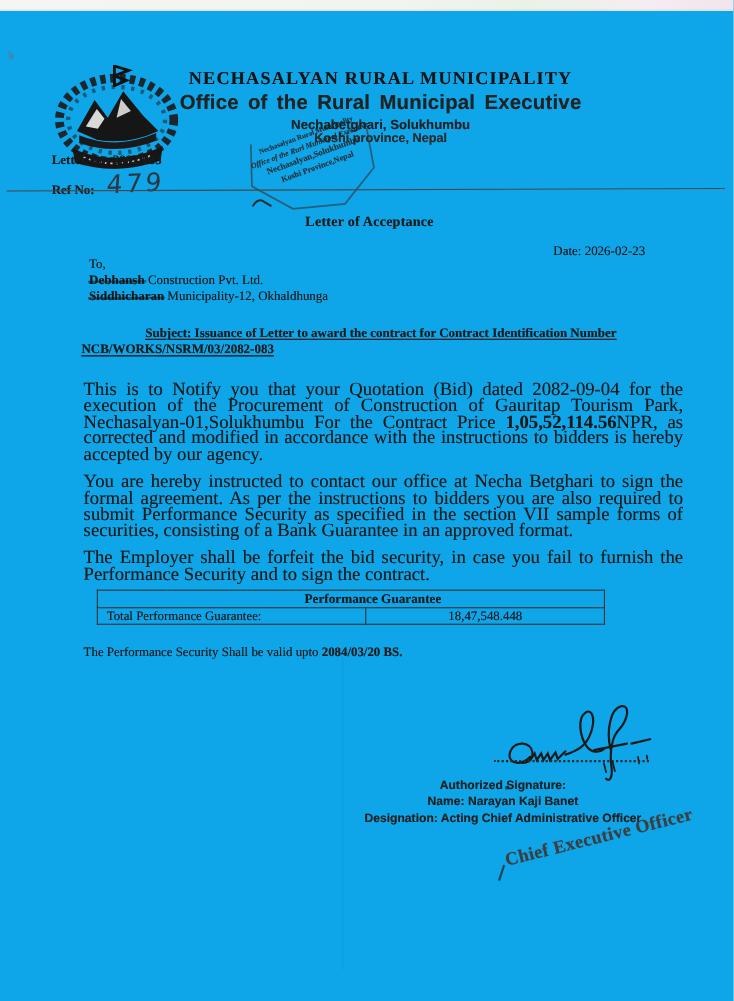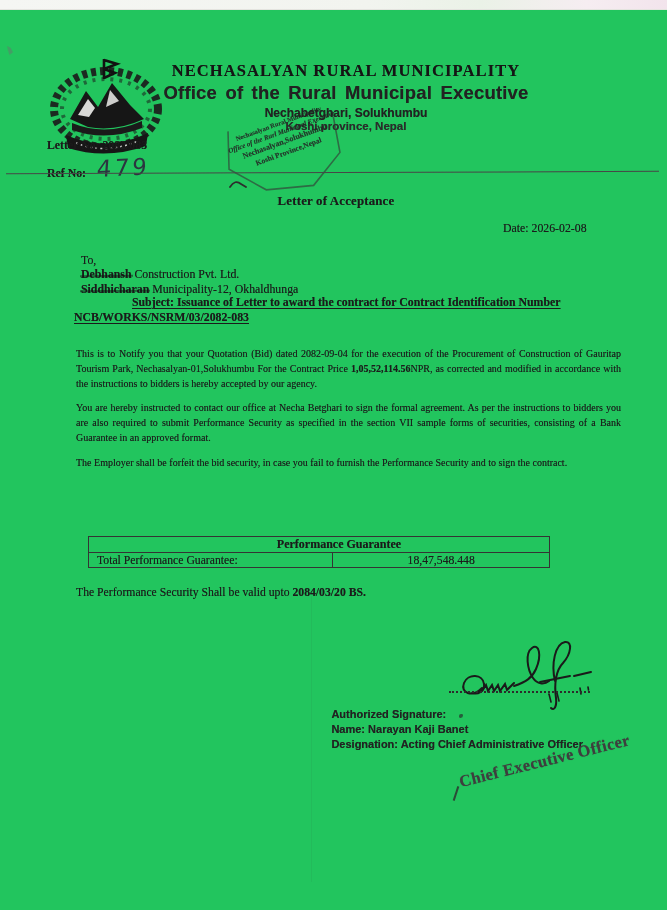--- a/index.html
+++ b/index.html
@@ -1,18 +1,18 @@
 <!DOCTYPE html>
 <html><head>
 <meta charset="utf-8">
 <style>
   html,body{margin:0;padding:0;background:#e8e8e6;}
   .page{
     position:relative;width:667px;height:910px;margin:0 auto;
-    background:#22c55e;overflow:hidden;
+    background:#0ea5e9;overflow:hidden;
     font-family:"Liberation Serif",serif;color:#1b1b1b;
     text-shadow:0 0 .5px rgba(25,25,25,.55);
   }
   
   .scan-band{position:absolute;top:0;left:0;right:0;height:9px;
     background:linear-gradient(90deg,#f5f6f3 0%,#f2f4ef 55%,#eaf2e7 72%,#f6edf1 88%,#f2e4ec 100%);
     border-bottom:1px solid #e4e4df;}
   .speck1{position:absolute;left:7px;top:46px;width:6px;height:9px;
     background:rgba(110,110,110,.45);clip-path:polygon(0 0,60% 20%,100% 70%,40% 100%,20% 55%);}
   .crease{position:absolute;left:311px;top:596px;width:1px;height:286px;background:rgba(60,60,60,.07);}
@@ -40,42 +40,42 @@
   .stamp .sb{position:absolute;left:0;top:0;}
   .stamp-lines{position:relative;padding-top:14px;line-height:1.35;}
   .st0{font-size:6.5px;font-weight:600;}
   .st1{font-size:7px;font-weight:bold;font-style:italic;}
   .st2{font-size:8px;font-weight:bold;}
   .st3{font-size:7.5px;font-weight:bold;}
   
   .title{position:absolute;left:0;top:194px;width:672px;text-align:center;
     font-size:12.8px;font-weight:bold;letter-spacing:.2px;}
   .date-line{position:absolute;left:503px;top:221px;font-size:11.8px;}
-  .recipient{position:absolute;left:81px;top:253px;font-size:11.8px;line-height:14.4px;}
+  .recipient{position:absolute;left:81px;top:233px;font-size:11.8px;line-height:14.4px;}
   .smudge{position:relative;display:inline-block;font-weight:bold;text-align:center;}
   .smudge::after{content:"";position:absolute;left:-1px;right:-1px;top:54%;height:2px;
     background:rgba(15,15,15,.5);transform:rotate(-.5deg);}
   .subject{position:absolute;left:74px;top:295px;width:548px;font-size:11.8px;font-weight:bold;line-height:15px;}
   .subject .u{text-decoration:underline;text-decoration-thickness:1.4px;text-underline-offset:2px;}
   .subject .l1{padding-left:58px;}
-  .body-text{position:absolute;left:76px;top:347px;width:545px;font-size:10px;line-height:14.8px;text-align:justify;}
+  .body-text{position:absolute;left:76px;top:347px;width:545px;font-size:17px;line-height:14.8px;text-align:justify;}
   .body-text p{margin:0 0 10px 0;}
   
   .pg-table{position:absolute;left:88px;top:536px;width:462px;border-collapse:collapse;
     font-size:11.7px;color:#1b1b1b;}
   .pg-table th,.pg-table td{border:1.4px solid #343434;padding:0 8px;height:14px;}
   .pg-table th{font-size:12px;font-weight:bold;text-align:center;padding-left:48px;}
   .pg-table td.val{text-align:center;width:47%;}
   .validity{position:absolute;left:76px;top:586px;font-size:11.7px;}
   
   .sig-svg{position:absolute;left:452px;top:636px;}
   .dotline{position:absolute;left:449px;top:691px;width:141px;border-bottom:2.2px dotted #2b2b2b;}
   .pen-dot{position:absolute;left:459px;top:714px;width:4px;height:4px;background:rgba(40,40,40,.65);
     border-radius:50% 30% 60% 40%;}
-  .sig-block{position:absolute;right:84px;top:707px;text-align:left;
+  .sig-block{position:absolute;right:84px;top:707px;text-align:center;
     font-family:"Liberation Sans",sans-serif;font-size:11px;font-weight:600;
     line-height:14.8px;color:#222;}
   .ceo-stamp{position:absolute;left:462px;top:772px;transform:rotate(-14deg);
     transform-origin:left bottom;font-family:"Liberation Serif",serif;
     font-size:16.5px;font-weight:bold;letter-spacing:.4px;color:#3e3e3e;
     white-space:nowrap;text-shadow:0 0 .7px rgba(60,60,60,.6);}
   .pen-slash{position:absolute;left:455px;top:786px;width:2px;height:15px;
     background:rgba(45,45,45,.8);transform:rotate(18deg);}
 </style>
 </head>
@@ -122,21 +122,21 @@
   <div class="ref-row">
     <span>Ref No:</span><span class="hand">479</span>
   </div>
 
   <div class="rule"></div>
   <svg class="pen-tick" width="20" height="12" viewBox="0 0 20 12">
     <path d="M1,8 q5,-8 11,-3 l5,3" fill="none" stroke="#2d2d2d" stroke-width="1.8" stroke-linecap="round"></path>
   </svg>
 
   <div class="title">Letter of Acceptance</div>
-  <div class="date-line">Date: 2026-02-08</div>
+  <div class="date-line">Date: 2026-02-23</div>
 
   <div class="recipient">
     <div>To,</div>
     <div><span class="smudge">Debhansh</span><span> Construction Pvt. Ltd.</span></div>
     <div><span class="smudge">Siddhicharan</span><span> Municipality-12, Okhaldhunga</span></div>
   </div>
 
   <div class="subject">
     <div class="l1"><span class="u">Subject: Issuance of Letter to award the contract for Contract Identification  Number</span></div>
     <div><span class="u">NCB/WORKS/NSRM/03/2082-083</span></div>

